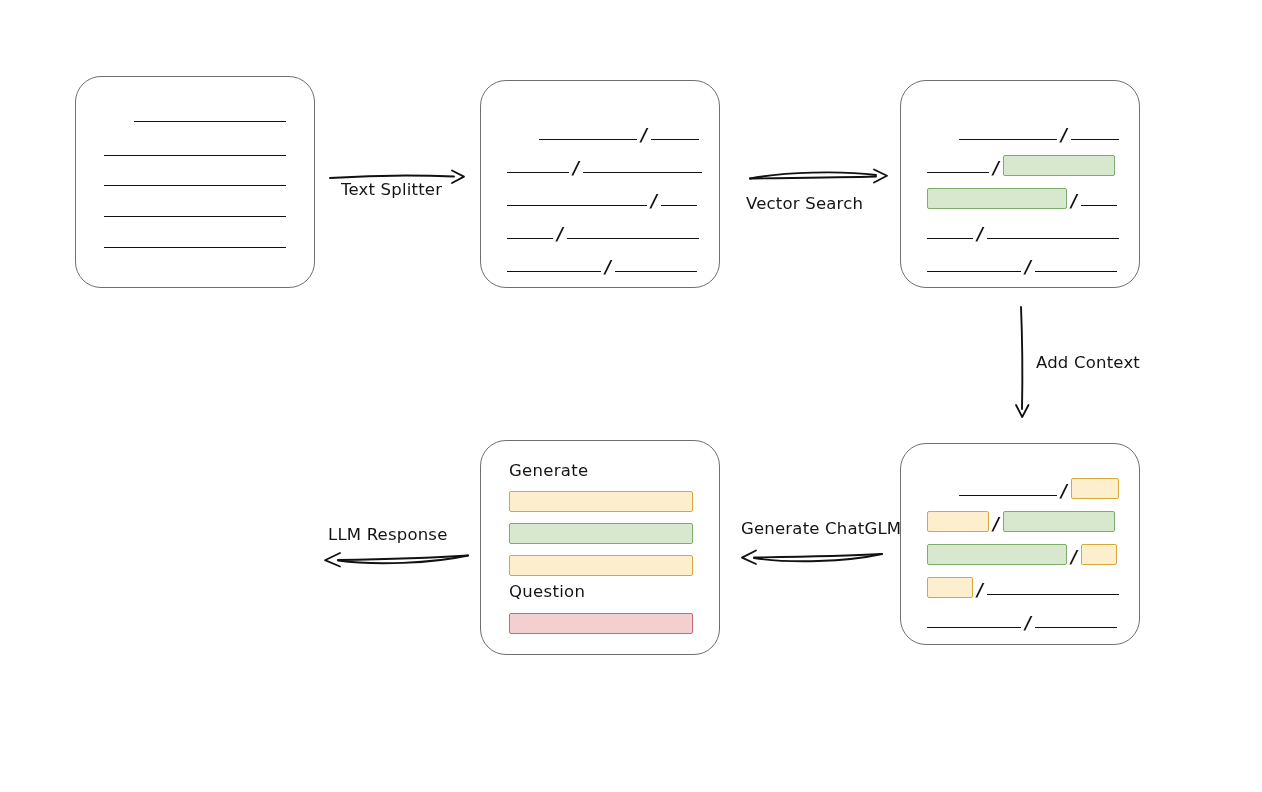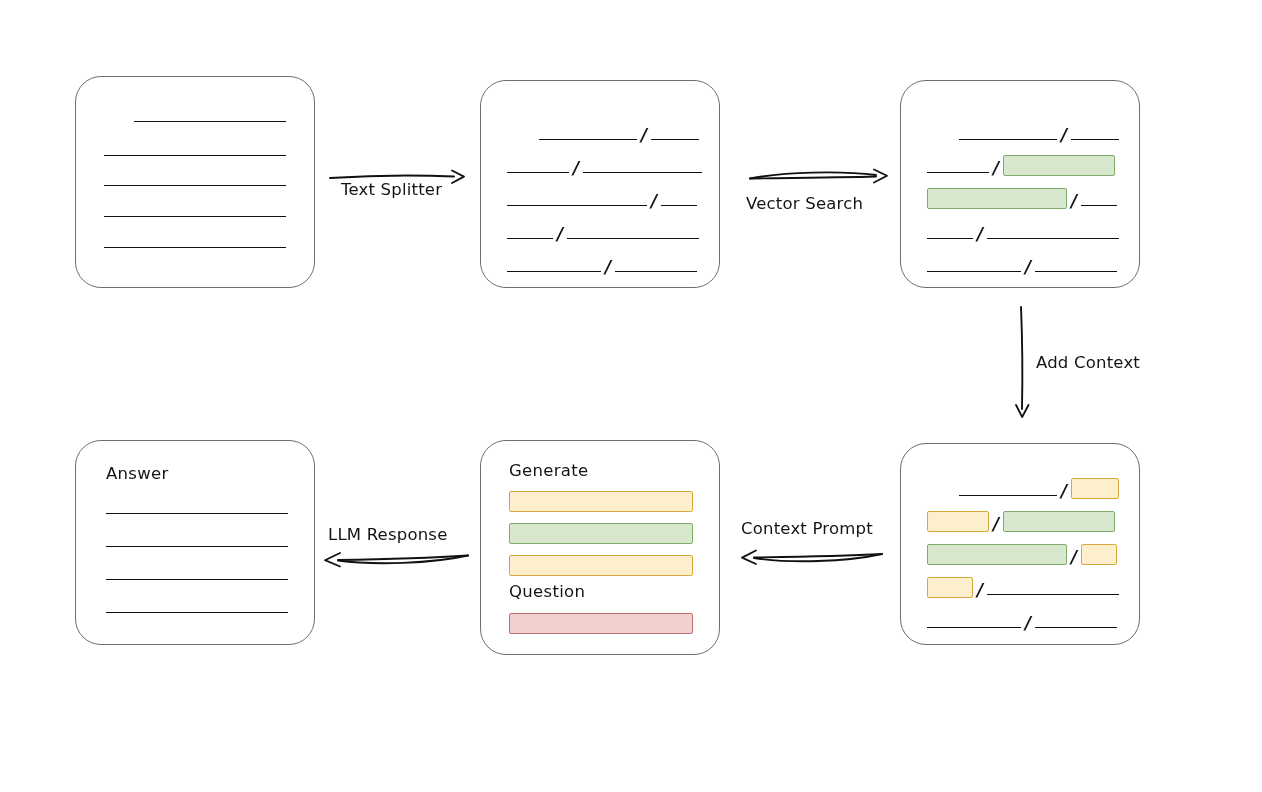--- a/index.html
+++ b/index.html
@@ -224,29 +224,20 @@
 
   <div class="card" id="card-prompt" style="left:480px; top:440px; width:240px; height:215px;">
     <div class="card-title" style="left:28px; top:20px;">Generate</div>
     <div class="card-title" style="left:28px; top:141px;text-align:right;">Question</div>
   <div class="bar yellow" style="left: 28px; top: 50px; width: 184px;"></div>
       <div class="bar green" style="left: 28px; top: 82px; width: 184px;"></div>
       <div class="bar yellow" style="left: 28px; top: 114px; width: 184px;"></div>
       <div class="bar red" style="left: 28px; top: 172px; width: 184px;"></div>
     </div>
 
-  <div class="card" id="card-answer" style="left:75px; top:440px; width:240px; height:205px;">
-    <div class="card-title" style="left:30px; top:23px;">Answer</div>
-    <div class="rules">
-        <div class="rule" style="left: 30px; top: 72px; width: 182px;"></div>
-        <div class="rule" style="left: 30px; top: 105px; width: 182px;"></div>
-        <div class="rule" style="left: 30px; top: 138px; width: 182px;"></div>
-        <div class="rule" style="left: 30px; top: 171px; width: 182px;"></div>
-      </div>
-  </div>
 
   <div class="arrow" style="left:328px; top:168px;">
     <svg width="140" height="22" viewBox="0 0 140 22">
       <path d="M2,10 C 40,7.5 92,7 126,8.5" fill="none" stroke="#111111" stroke-width="1.9" stroke-linecap="round"></path>
       <path d="M124,2.5 L136,8.6 L124,15" fill="none" stroke="#111111" stroke-width="1.8" stroke-linejoin="round" stroke-linecap="round"></path>
     </svg>
   </div>
   <div class="arrow-label" style="left:341px; top:144px;margin-top:36px;">Text Splitter</div>
 
   <div class="arrow" style="left:748px; top:166px;">
@@ -266,21 +257,21 @@
   </div>
   <div class="arrow-label" style="left:1036px; top:353px;text-align:right;">Add Context</div>
 
   <div class="arrow" style="left:738px; top:545px;">
     <svg width="146" height="24" viewBox="0 0 146 24">
       <path d="M144,9 C 108,17 52,18.5 16,13" fill="none" stroke="#111111" stroke-width="1.9" stroke-linecap="round"></path>
       <path d="M144,9 C 106,11 50,12 16,12.5" fill="none" stroke="#111111" stroke-width="1.9" stroke-linecap="round"></path>
       <path d="M18,5.5 L4,12.6 L18,19" fill="none" stroke="#111111" stroke-width="1.8" stroke-linejoin="round" stroke-linecap="round"></path>
     </svg>
   </div>
-  <div class="arrow-label" style="left:741px; top:519px;">Context Prompt</div>
+  <div class="arrow-label" style="left:741px; top:519px;">Generate ChatGLM</div>
 
   <div class="arrow" style="left:320px; top:548px;">
     <svg width="150" height="24" viewBox="0 0 150 24">
       <path d="M148,7.5 C 112,15.5 54,17.5 18,12.5" fill="none" stroke="#111111" stroke-width="1.9" stroke-linecap="round"></path>
       <path d="M148,7.5 C 110,10 52,11.5 18,12" fill="none" stroke="#111111" stroke-width="1.9" stroke-linecap="round"></path>
       <path d="M20,5 L5,12.2 L20,18.5" fill="none" stroke="#111111" stroke-width="1.8" stroke-linejoin="round" stroke-linecap="round"></path>
     </svg>
   </div>
   <div class="arrow-label" style="left:328px; top:525px;">LLM Response</div>
 

